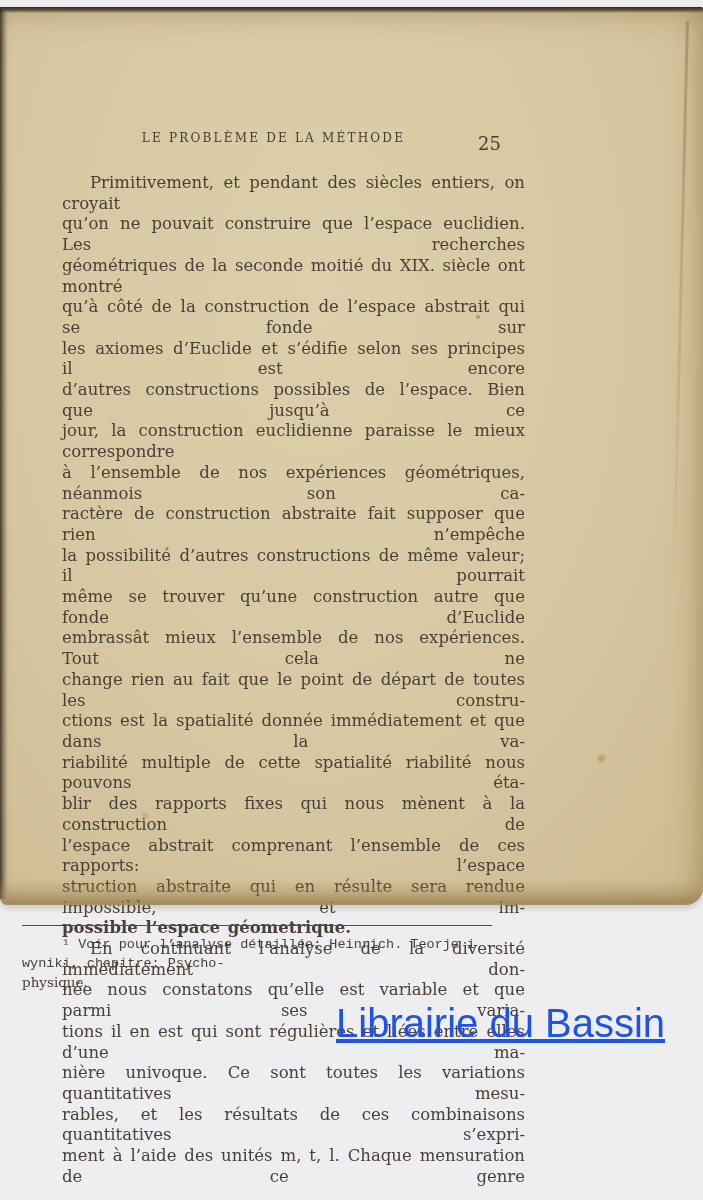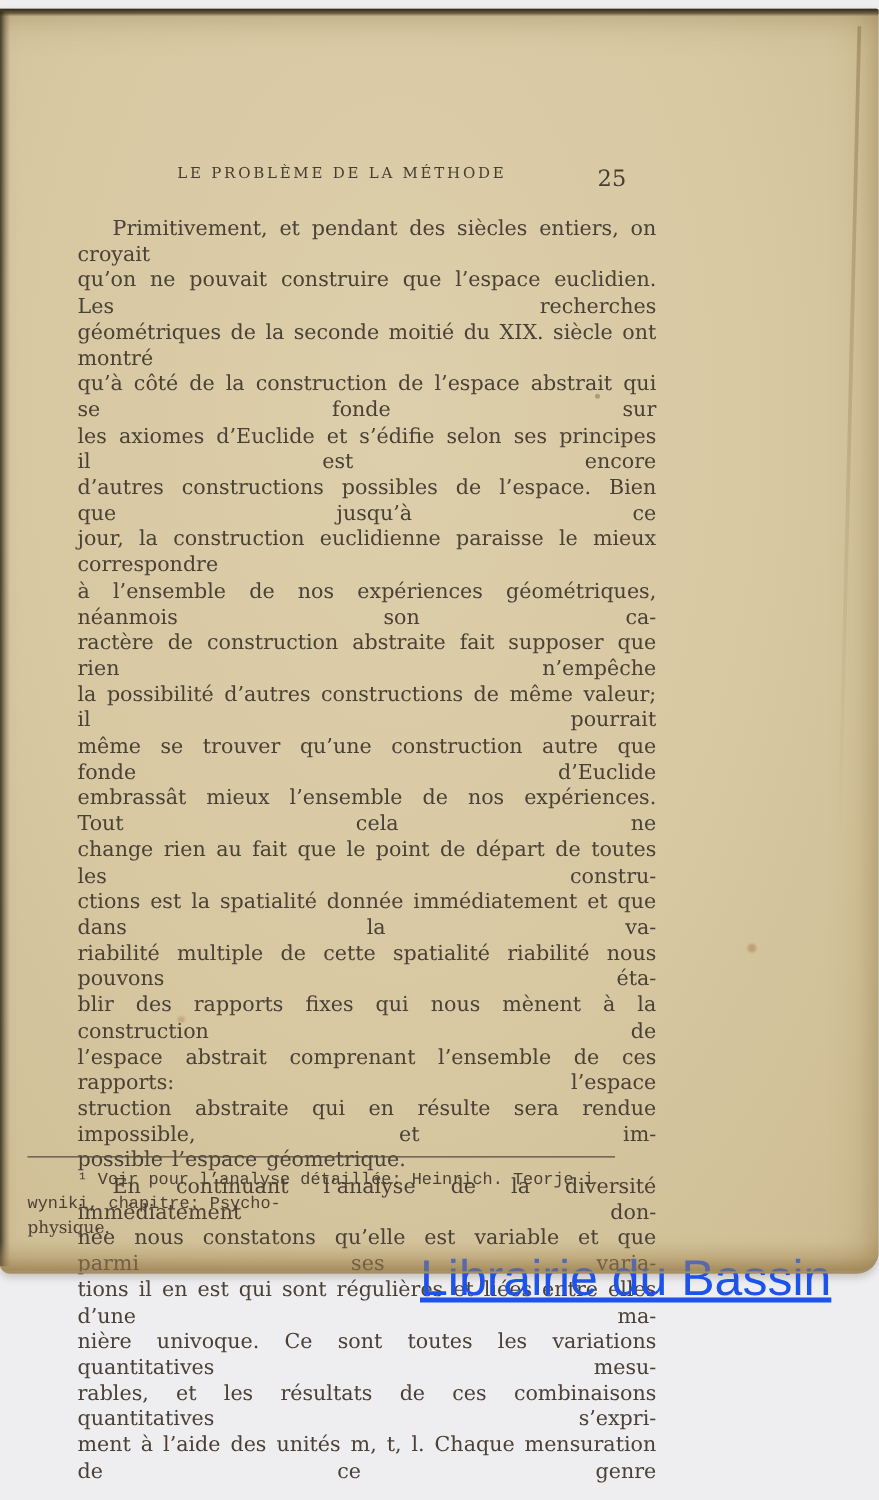--- a/index.html
+++ b/index.html
@@ -9,21 +9,21 @@
     overflow: hidden;
     font-family: "DejaVu Serif", serif;
     position: relative;
   }
   .scan { position: absolute; inset: 0; }
 
   
   .page {
     position: absolute;
     top: 7px; left: 0;
-    width: 703px; height: 1012px;
+    width: 703px; height: 898px;
     background:
       radial-gradient(ellipse at 45% 32%, #ddcfab 0%, #d7c8a2 55%, #cdbb92 100%);
     border-radius: 0 2px 18px 8px;
     box-shadow:
       inset 0 -16px 20px -10px rgba(146, 117, 66, 0.55),
       inset -22px 0 30px -16px rgba(140, 110, 60, 0.38),
       inset 0 26px 30px -20px rgba(120, 95, 55, 0.35),
       0 3px 6px rgba(90, 80, 60, 0.25);
     color: var(--ink, #4a4136);
   }
@@ -65,21 +65,21 @@
     position: absolute; right: 24px; top: 2px;
     font-size: 18px; color: #463d31;
   }
   .textblock {
     position: absolute; top: 166px; left: 22px; width: 503px;
     font-size: 16.5px; line-height: 20.7px;
     word-spacing: 2px;
   }
   .line { text-align: justify; text-align-last: justify; white-space: normal; margin-left: 40px; }
   .line.indent { text-indent: 28px; }
-  .line.para-last { text-align-last: left; }
+  .line.para-last { text-align-last: left; font-weight: bold; }
 
   .footnote-rule {
     position: absolute; top: 918px; left: 22px; width: 470px;
     border-top: 1.6px solid #564c3e;
   }
   .footnote {
     position: absolute; top: 928px; left: 22px; width: 490px;
     font-size: 13.5px; line-height: 19px; color: #4a4136;
   }
   .fn-line.fn-first { text-indent: 40px; font-family: Liberation Mono, monospace; }

